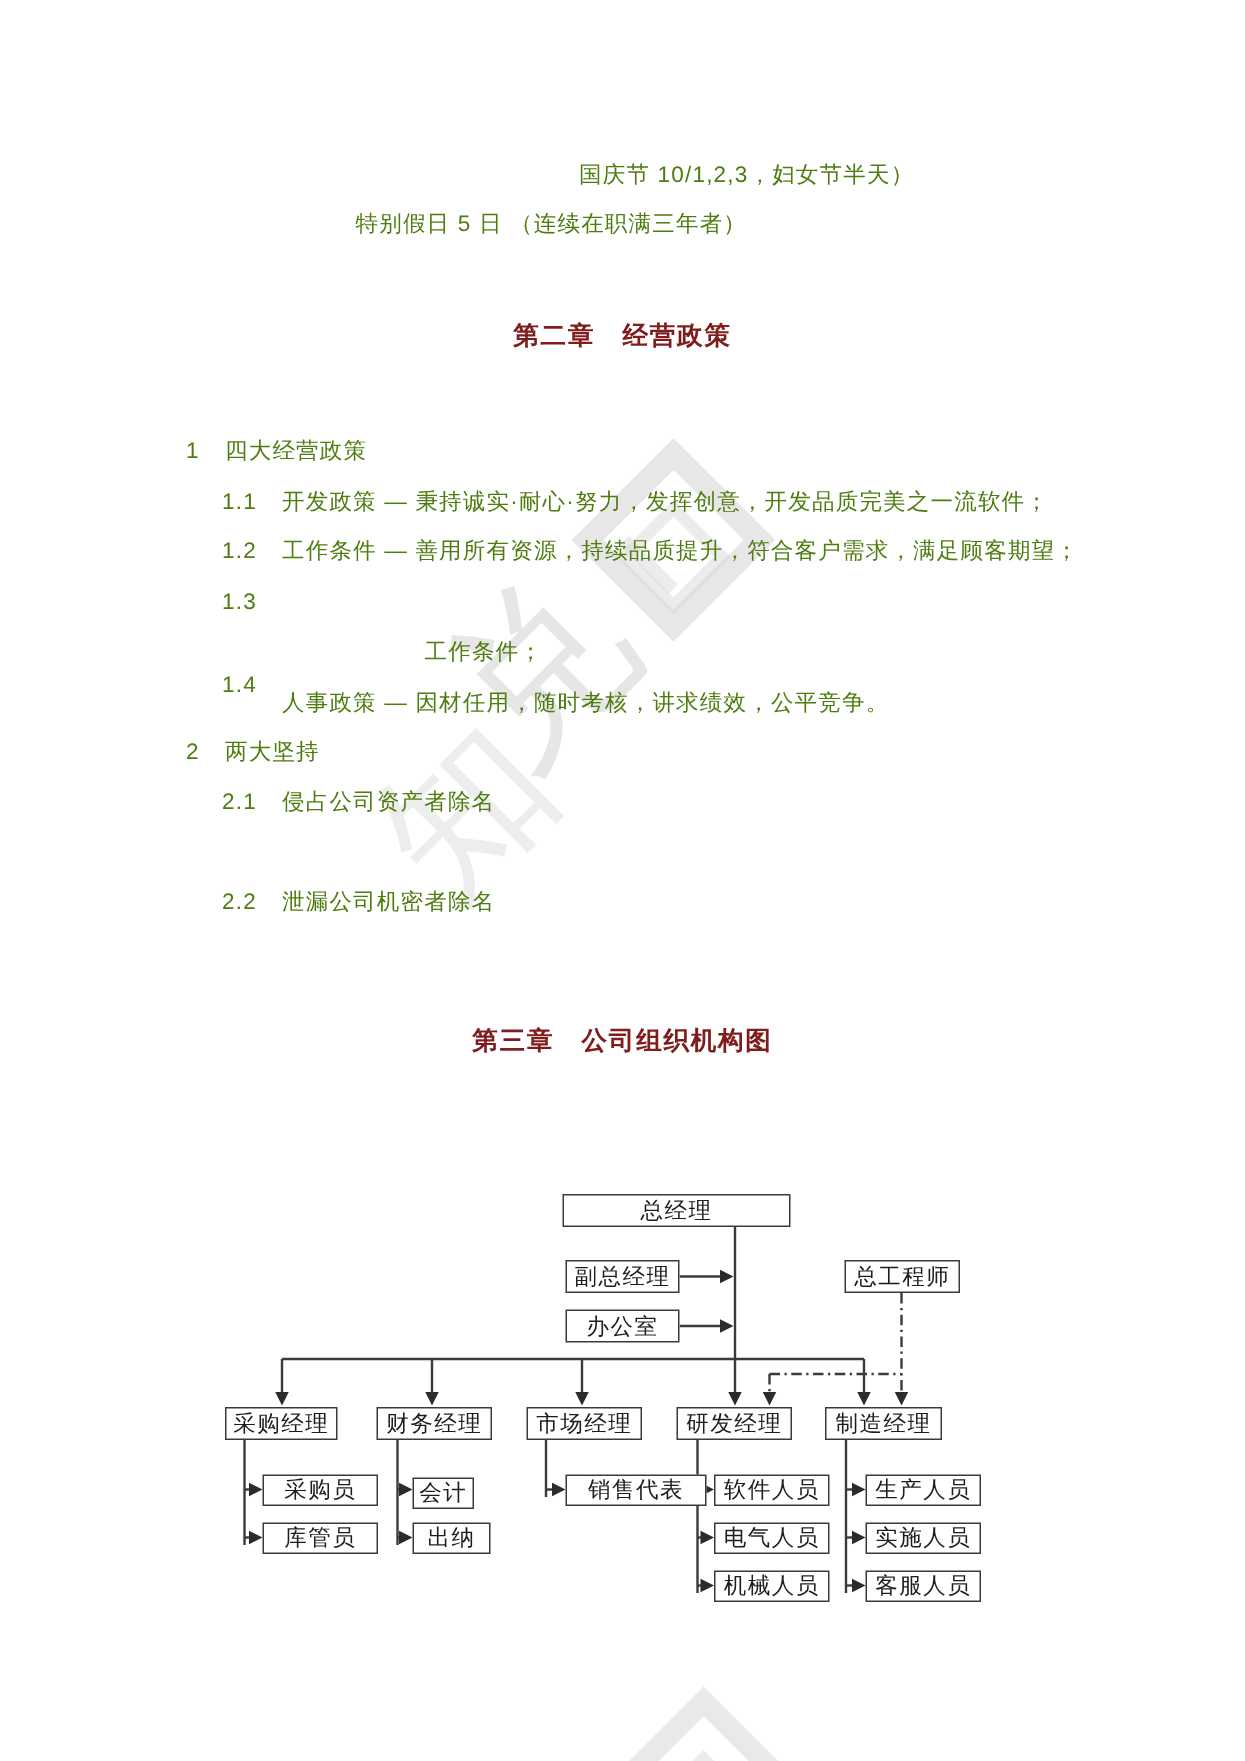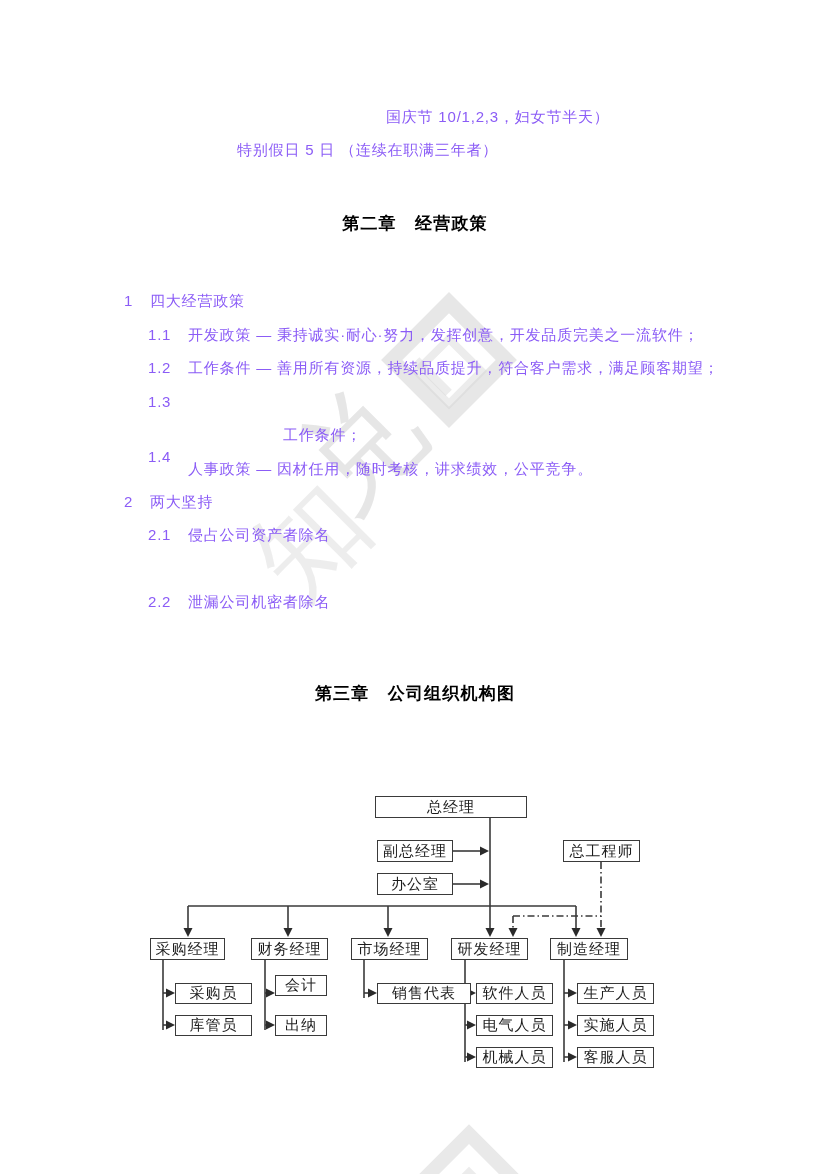--- a/index.html
+++ b/index.html
@@ -1,21 +1,21 @@
 <!DOCTYPE html>
 <html><head>
 <meta charset="utf-8">
 <style>
   html,body{margin:0;padding:0;background:#ffffff;}
   .page{position:relative;width:830px;height:1174px;background:#ffffff;overflow:hidden;
         font-family:"Liberation Sans","DejaVu Sans",sans-serif;color:#1f1f1f;}
   
-  .t{position:absolute;font-size:15px;letter-spacing:0.8px;line-height:17px;white-space:nowrap;color:#8b5cf6;text-align:center;}
+  .t{position:absolute;font-size:15px;letter-spacing:0.8px;line-height:17px;white-space:nowrap;color:#4d7c0f;text-align:center;}
   .h{position:absolute;left:0;width:830px;text-align:center;font-size:17px;font-weight:bold;
-     letter-spacing:1.2px;line-height:21px;white-space:nowrap;color:#000000;}
+     letter-spacing:1.2px;line-height:21px;white-space:nowrap;color:#7f1d1d;}
   
   .wm{position:absolute;pointer-events:none;}
   .wm-diamond{box-sizing:border-box;transform:rotate(45deg);}
   .wm-d1{left:401px;top:312px;width:96px;height:96px;border:15px solid rgba(212,212,212,.55);}
   .wm-d1 .wm-inner{position:absolute;left:14px;top:14px;width:38px;height:38px;border:8px solid rgba(212,212,212,.45);}
   .wm-d1 .wm-bar{position:absolute;left:10px;top:52px;width:46px;height:9px;background:rgba(212,212,212,.45);}
   .wm-d2{left:419px;top:1145px;width:100px;height:100px;border:14px solid rgba(218,218,218,.6);}
   .wm-d2 .wm-inner{position:absolute;left:16px;top:16px;width:40px;height:40px;border:9px solid rgba(218,218,218,.5);}
   .wm-char{line-height:1;font-family:"Liberation Sans",sans-serif;}
   .wm-c1{left:300px;top:388px;font-size:118px;transform:rotate(-45deg);color:rgba(209,209,209,.55);}
@@ -144,21 +144,21 @@
     <div class="node" style="left:563px;top:60px;width:77px;height:22px">总工程师</div>
 
     <div class="node" style="left:150px;top:158px;width:75px;height:22px">采购经理</div>
     <div class="node" style="left:251px;top:158px;width:77px;height:22px">财务经理</div>
     <div class="node" style="left:351px;top:158px;width:77px;height:22px">市场经理</div>
     <div class="node" style="left:451px;top:158px;width:77px;height:22px">研发经理</div>
     <div class="node" style="left:550px;top:158px;width:78px;height:22px">制造经理</div>
 
     <div class="node" style="left:175px;top:203px;width:77px;height:21px">采购员</div>
     <div class="node" style="left:175px;top:235px;width:77px;height:21px">库管员</div>
-    <div class="node" style="left:275px;top:195px;width:52px;height:21px">会计</div>
+    <div class="node" style="left:275px;top:205px;width:41px;height:21px">会计</div>
     <div class="node" style="left:275px;top:235px;width:52px;height:21px">出纳</div>
     <div class="node" style="left:377px;top:203px;width:94px;height:21px">销售代表</div>
     <div class="node" style="left:476px;top:203px;width:77px;height:21px">软件人员</div>
     <div class="node" style="left:476px;top:235px;width:77px;height:21px">电气人员</div>
     <div class="node" style="left:476px;top:267px;width:77px;height:21px">机械人员</div>
     <div class="node" style="left:577px;top:203px;width:77px;height:21px">生产人员</div>
     <div class="node" style="left:577px;top:235px;width:77px;height:21px">实施人员</div>
     <div class="node" style="left:577px;top:267px;width:77px;height:21px">客服人员</div>
   </div>
 

